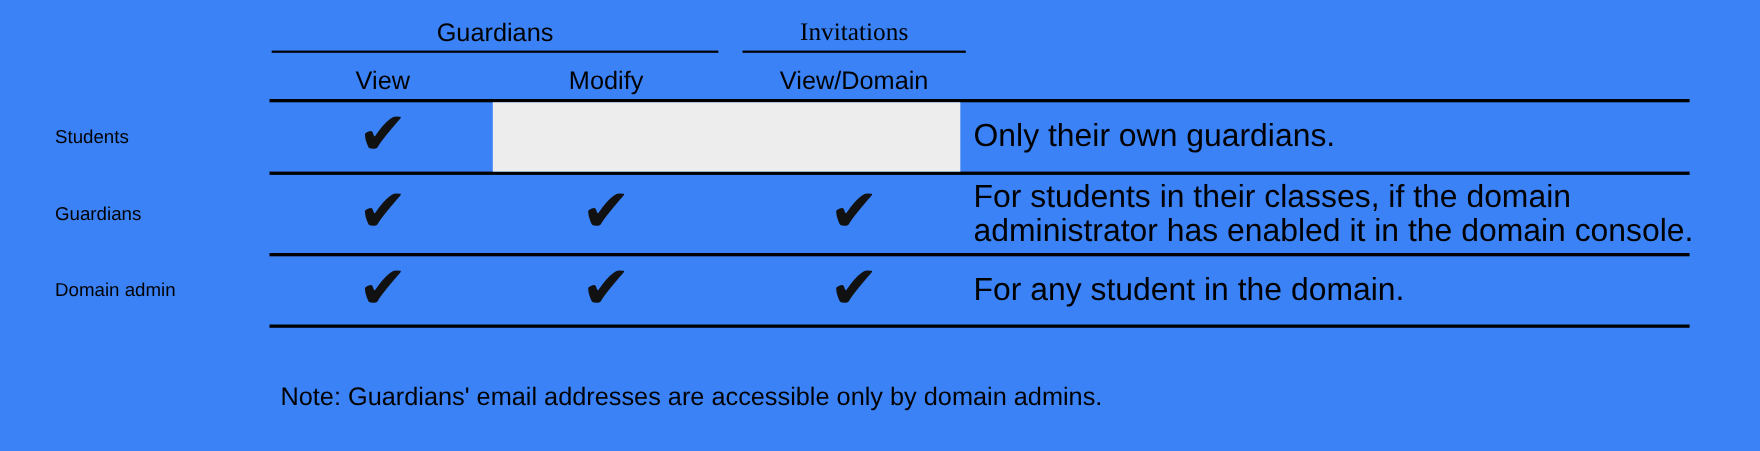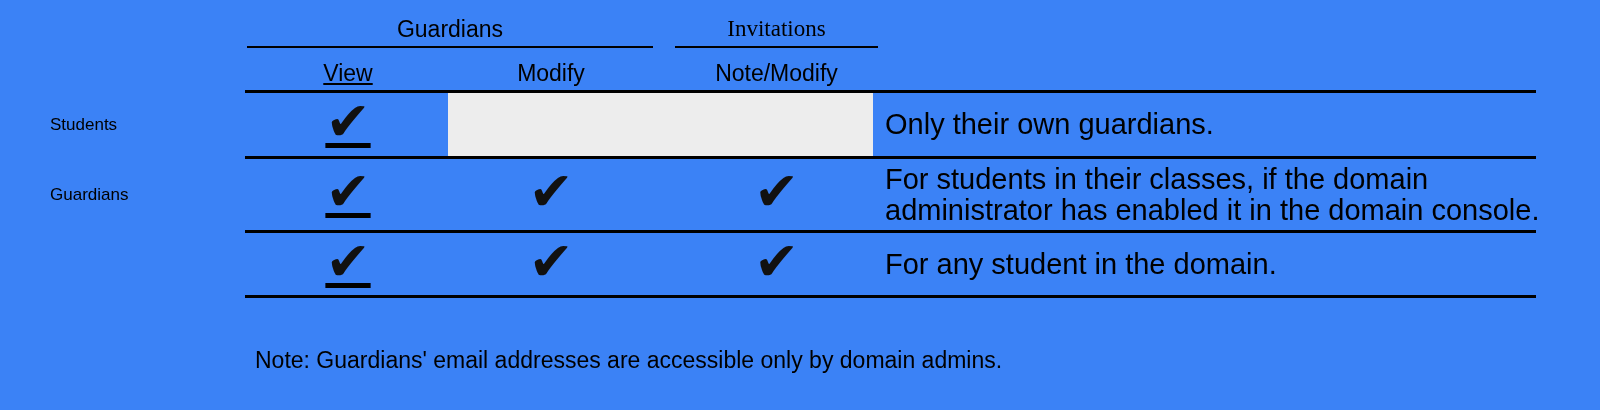--- a/index.html
+++ b/index.html
@@ -11,21 +11,21 @@
   .center{justify-content:center;text-align:center;}
   
   .group-label{top:14px;height:30px;}
   .g-guardians{left:245px;width:410px;}
   .g-invitations{left:673px;width:207px;font-family:Liberation Serif, serif;}
   .rule{position:absolute;height:2px;background:#000;}
   .rule-guardians{left:247px;top:46px;width:406px;}
   .rule-invitations{left:675px;top:46px;width:203px;}
   .col-head{top:58px;height:30px;}
   
-  .col-view{left:245px;width:206px;text-decoration:underline;}
+  .col-view{left:245px;width:206px;}
   .col-modify{left:451px;width:200px;}
   .col-vm{left:673px;width:207px;}
   
   .hline{position:absolute;left:245px;width:1291px;height:3px;background:#000;}
   .hl-header{top:90px;} .hl-r1{top:156px;} .hl-r2{top:230px;} .hl-r3{top:295px;}
   
   .row1{top:93px;height:63px;}
   .row2{top:159px;height:71px;}
   .row3{top:233px;height:62px;}
   .cell{position:absolute;display:flex;align-items:center;justify-content:center;}
@@ -43,21 +43,21 @@
 
 <div class="canvas">
 
   <div class="txt center group-label g-guardians">Guardians</div>
   <div class="txt center group-label g-invitations">Invitations</div>
   <div class="rule rule-guardians"></div>
   <div class="rule rule-invitations"></div>
 
   <div class="txt center col-head col-view">View</div>
   <div class="txt center col-head col-modify">Modify</div>
-  <div class="txt center col-head col-vm">Note/Modify</div>
+  <div class="txt center col-head col-vm">View/Domain</div>
 
   <div class="hline hl-header"></div>
   <div class="hline hl-r1"></div>
   <div class="hline hl-r2"></div>
   <div class="hline hl-r3"></div>
 
   <div class="highlight"></div>
 
   <div class="role row1">Students</div>
   <div class="cell row1 col-view">
@@ -76,20 +76,21 @@
     <span class="check">✔</span>
   </div>
   <div class="cell row2 col-modify">
     <span class="check">✔</span>
   </div>
   <div class="cell row2 col-vm">
     <span class="check">✔</span>
   </div>
   <div class="note row2">For students in their classes, if the domain administrator has enabled it in the domain console.</div>
 
+  <div class="role row3">Domain admin</div>
   <div class="cell row3 col-view">
     <span class="check">✔</span>
   </div>
   <div class="cell row3 col-modify">
     <span class="check">✔</span>
   </div>
   <div class="cell row3 col-vm">
     <span class="check">✔</span>
   </div>
   <div class="note row3">For any student in the domain.</div>

